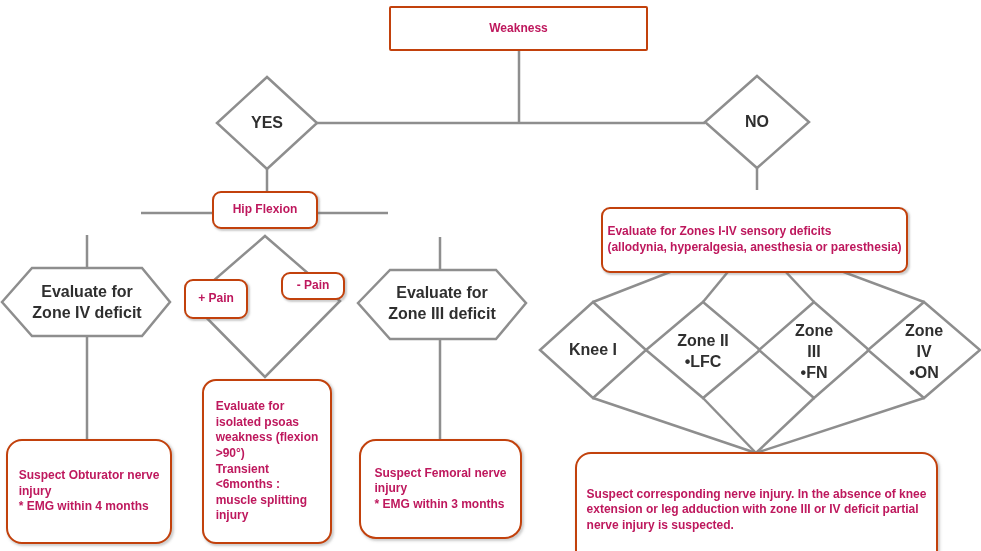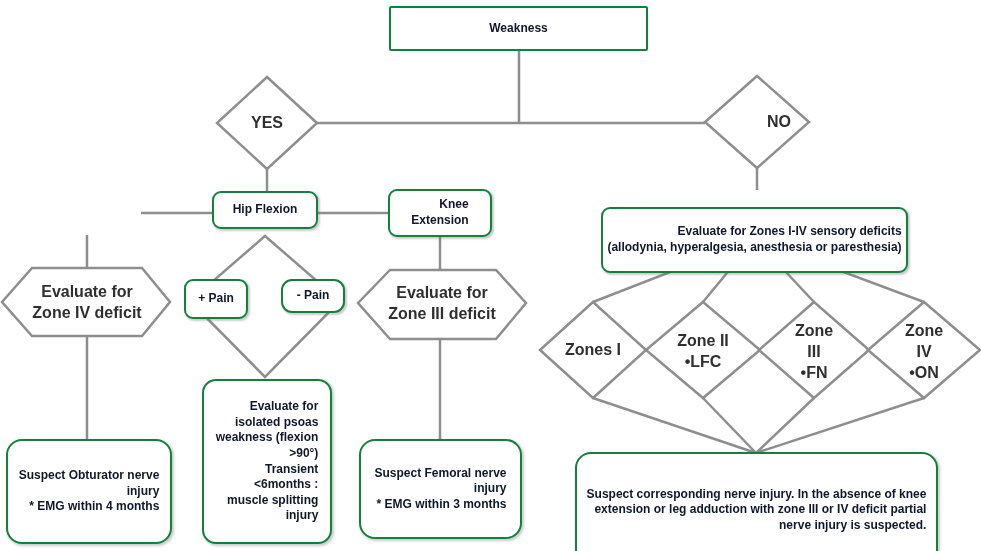--- a/index.html
+++ b/index.html
@@ -3,23 +3,23 @@
 <meta charset="utf-8">
 <style>
   html,body{margin:0;padding:0;background:#fff;}
   .canvas{
     position:relative;width:981px;height:551px;background:#ffffff;
     font-family:"Liberation Sans", sans-serif;color:#2f2f2f;overflow:hidden;
   }
   svg.wires{position:absolute;left:0;top:0;width:981px;height:551px;}
   .node{
     position:absolute;display:flex;align-items:center;justify-content:center;
-    text-align:right;background:#ffffff;border:2px solid #15803d;
+    text-align:left;background:#ffffff;border:2px solid #c2410c;
     font-size:12px;font-weight:bold;line-height:1.3;white-space:pre-line;
-    box-sizing:border-box;color:#0f172a;
+    box-sizing:border-box;color:#be185d;
   }
   .sharp{border-radius:2px;}
   .rounded{border-radius:9px;box-shadow:1.5px 1.5px 2px rgba(110,110,110,.35);}
   .bigrounded{border-radius:16px;box-shadow:1.5px 1.5px 2.5px rgba(110,110,110,.35);}
   .label{
     position:absolute;transform:translate(-50%,-50%);text-align:center;
     font-size:16px;font-weight:bold;line-height:1.3;white-space:pre-line;color:#2f2f2f;
   }
 </style>
 </head>
@@ -57,52 +57,50 @@
       <polygon points="593,302 646,350 593,398 540,350"></polygon>
       <polygon points="703,302 760,350 703,398 646,350"></polygon>
       <polygon points="814,302 869,350 814,398 759,350"></polygon>
       <polygon points="924,302 980,350 924,398 868,350"></polygon>
     </g>
   </svg>
 
   <div class="node sharp" style="left:389px;top:6px;width:259px;height:45px;">Weakness</div>
 
   <div class="label" style="left:267px;top:123px;">YES</div>
-  <div class="label" style="left:779px;top:122px;">NO</div>
+  <div class="label" style="left:757px;top:122px;">NO</div>
 
   <div class="node rounded" style="left:212px;top:191px;width:106px;height:38px;">Hip Flexion</div>
-  <div class="node rounded" style="left:388px;top:189px;width:104px;height:48px;">Knee
-Extension</div>
   <div class="node rounded" style="left:601px;top:207px;width:307px;height:66px;">Evaluate for Zones I-IV sensory deficits
 (allodynia, hyperalgesia, anesthesia or paresthesia)</div>
 
   <div class="label" style="left:87px;top:303px;width:120px;">Evaluate for
 Zone IV deficit</div>
   <div class="label" style="left:442px;top:304px;width:130px;">Evaluate for
 Zone III deficit</div>
 
   <div class="node rounded" style="left:184px;top:279px;width:64px;height:40px;">+ Pain</div>
-  <div class="node rounded" style="left:281px;top:279px;width:64px;height:34px;border-radius:11px;">- Pain</div>
+  <div class="node rounded" style="left:281px;top:272px;width:64px;height:28px;">- Pain</div>
 
   <div class="node bigrounded" style="left:202px;top:379px;width:130px;height:165px;border-radius:14px;">Evaluate for
 isolated psoas
 weakness (flexion
 &gt;90°)
 Transient
 &lt;6months :
 muscle splitting
 injury</div>
   <div class="node bigrounded" style="left:6px;top:439px;width:166px;height:105px;">Suspect Obturator nerve
 injury
 * EMG within 4 months</div>
-  <div class="node bigrounded" style="left:359px;top:439px;width:163px;height:100px;">Suspect Femoral nerve
+  <div class="node bigrounded" style="left:359px;top:439px;width:163px;height:100px;border-radius:17px;">Suspect Femoral nerve
 injury
 * EMG within 3 months</div>
 
-  <div class="label" style="left:593px;top:350px;">Zones I</div>
+  <div class="label" style="left:593px;top:350px;">Knee I</div>
   <div class="label" style="left:703px;top:352px;">Zone II
 •LFC</div>
   <div class="label" style="left:814px;top:352px;">Zone
 III
 •FN</div>
   <div class="label" style="left:924px;top:352px;">Zone
 IV
 •ON</div>
 
   <div class="node bigrounded" style="left:575px;top:452px;width:363px;height:116px;">Suspect corresponding nerve injury.  In the absence of knee

